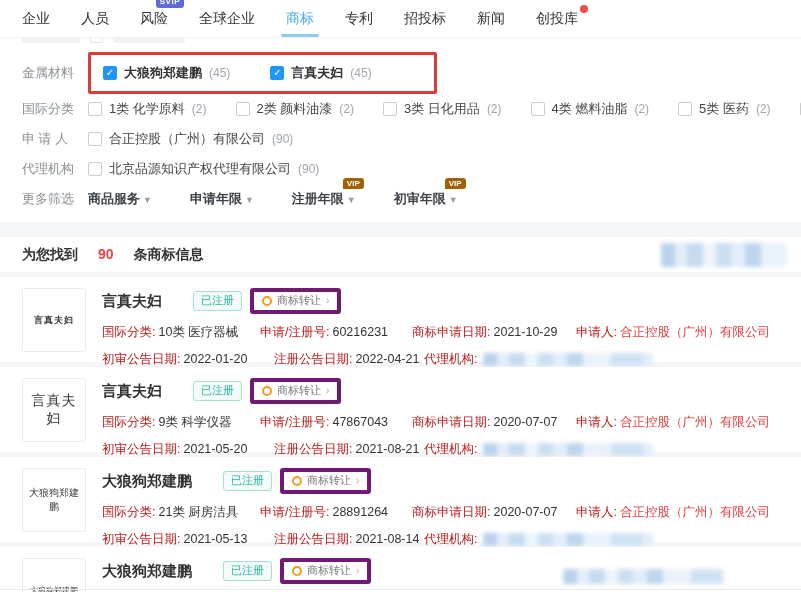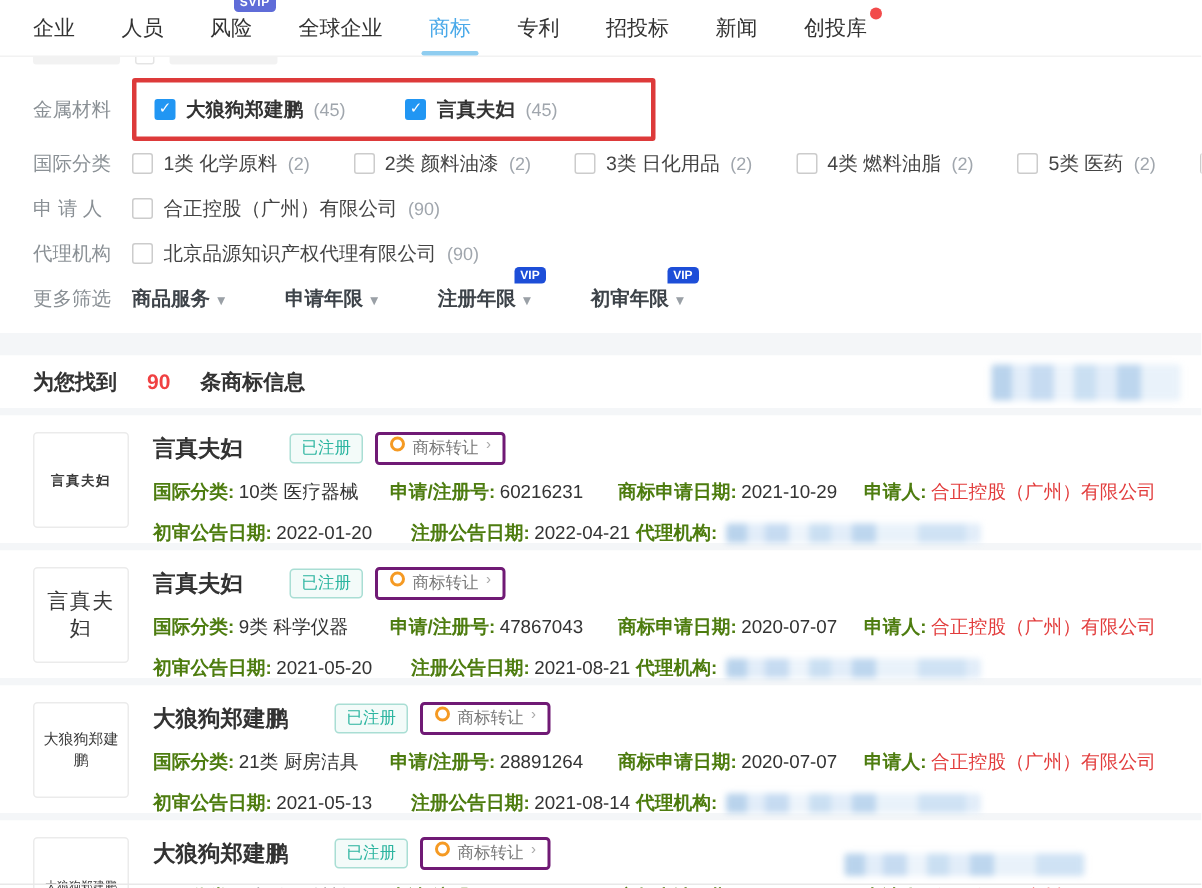--- a/index.html
+++ b/index.html
@@ -47,21 +47,21 @@
   .red-box {
     border: 3px solid #dd3a3a; border-radius: 2px; padding: 9px 62px 9px 12px;
     display: flex; gap: 40px; align-items: center; background: #fff;
   }
   .red-box .txt { color: #333; font-weight: bold; }
 
   .drops { display: flex; gap: 38px; align-items: center; }
   .drop { position: relative; font-weight: bold; color: #3d4349; cursor: pointer; white-space: nowrap; }
   .caret { color: #9aa0a6; font-size: 9px; margin-left: 3px; }
   .vip-badge {
-    position: absolute; top: -12px; right: -8px; background: #1d4ed8; color: #fff;
+    position: absolute; top: -12px; right: -8px; background: #a16207; color: #fff;
     font-size: 8px; font-weight: bold; padding: 1px 4px; border-radius: 3px 3px 3px 0;
   }
 
   
   .band { height: 15px; background: #f4f6f8; }
   .res-header { height: 35px; display: flex; align-items: center; padding-left: 22px; position: relative; background: #fff; }
   .res-title { font-size: 14px; font-weight: bold; color: #333; }
   .res-title .num { color: #f04142; margin: 0 20px; }
   .blur-px {
     background-image: linear-gradient(90deg,#b9d3ec 0 14px,#e2edf9 14px 26px,#c6dbf1 26px 42px,#edf4fb 42px 55px,#cadff2 55px 70px,#e2edf9 70px 84px,#bdd6ee 84px 100px,#e9f2fa 100px 128px,#cfe2f4 128px 160px,#e2edf9 160px 200px);
@@ -81,27 +81,27 @@
   .t-md { font-size: 10px; }
   .t-xs { font-size: 8px; }
   .card-body { flex: 1; min-width: 0; }
   .title-row { display: flex; align-items: center; gap: 8px; }
   .tm-name { font-size: 15px; font-weight: bold; color: #333; }
   .badge-reg {
     color: #2cb5a0; border: 1px solid #a9ded4; background: #f3fbf9;
     font-size: 11px; padding: 1px 7px 2px; border-radius: 3px; margin-left: 23px;
   }
   .badge-transfer {
-    border: 2px solid #701a75; color: #777; font-size: 11px; padding: 1px 8px 2px;
-    border-radius: 3px; display: flex; gap: 5px; cursor: pointer; background: #fff;
+    border: 4px solid #701a75; color: #777; font-size: 11px; padding: 1px 8px 2px;
+    border-radius: 3px; display: flex; align-items: center; gap: 5px; cursor: pointer; background: #fff;
   }
   .coin-icon { width: 10px; height: 10px; border: 2px solid #f59a23; border-radius: 50%; flex: 0 0 10px; }
   .badge-transfer .arr { color: #aaa; font-size: 10px; }
   .info-row { display: flex; align-items: center; margin-top: 10px; font-size: 12.5px; white-space: nowrap; }
-  .info-row .lbl { color: #4d7c0f; font-weight: bold; }
+  .info-row .lbl { color: #b91c1c; }
   .info-row .val { color: #333; margin-left: 3px; }
   .c1 { width: 158px; flex: 0 0 158px; }
   .c2 { width: 152px; flex: 0 0 152px; }
   .c3 { width: 164px; flex: 0 0 164px; }
   .r2c1 { width: 172px; flex: 0 0 172px; }
   .r2c2 { width: 150px; flex: 0 0 150px; }
   .applicant { color: #e23c3c !important; }
   .agent-blur { display: inline-block; width: 170px; height: 13px; margin-left: 6px; vertical-align: middle; }
   .extra-blur { position: absolute; left: 563px; top: 569px; width: 160px; height: 15px; z-index: 4; }
   .bottom-line { position: absolute; left: 0; right: 0; top: 589px; height: 1px; background: #e8e8e8; }

